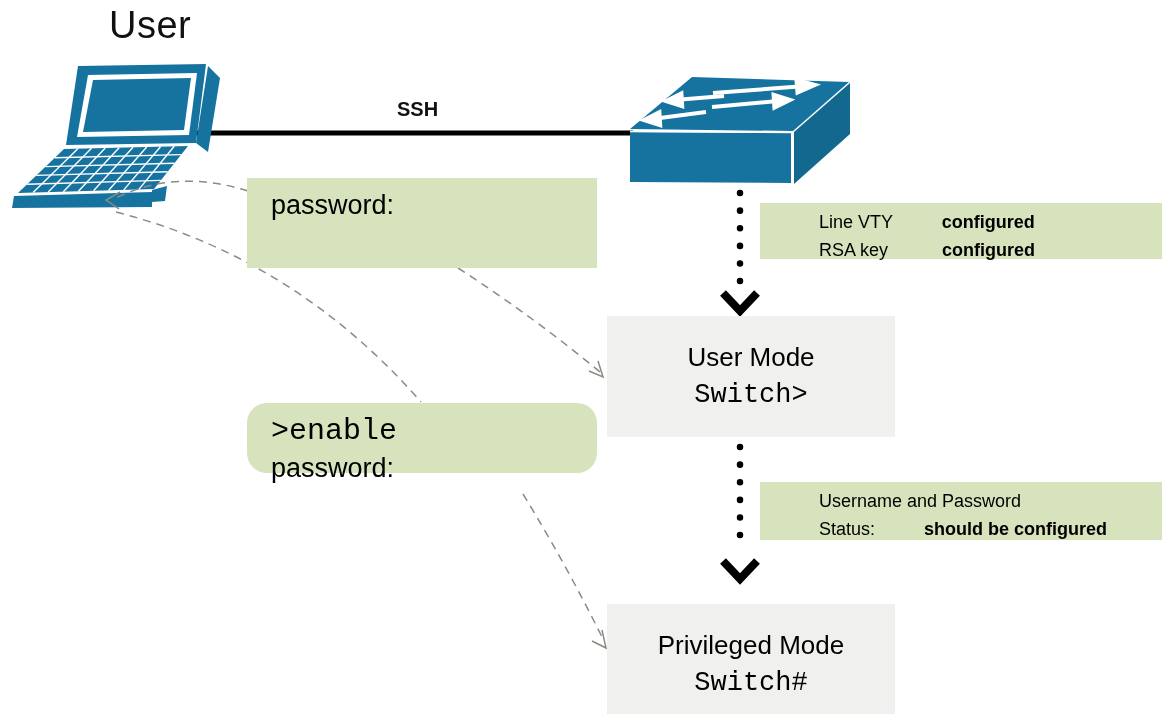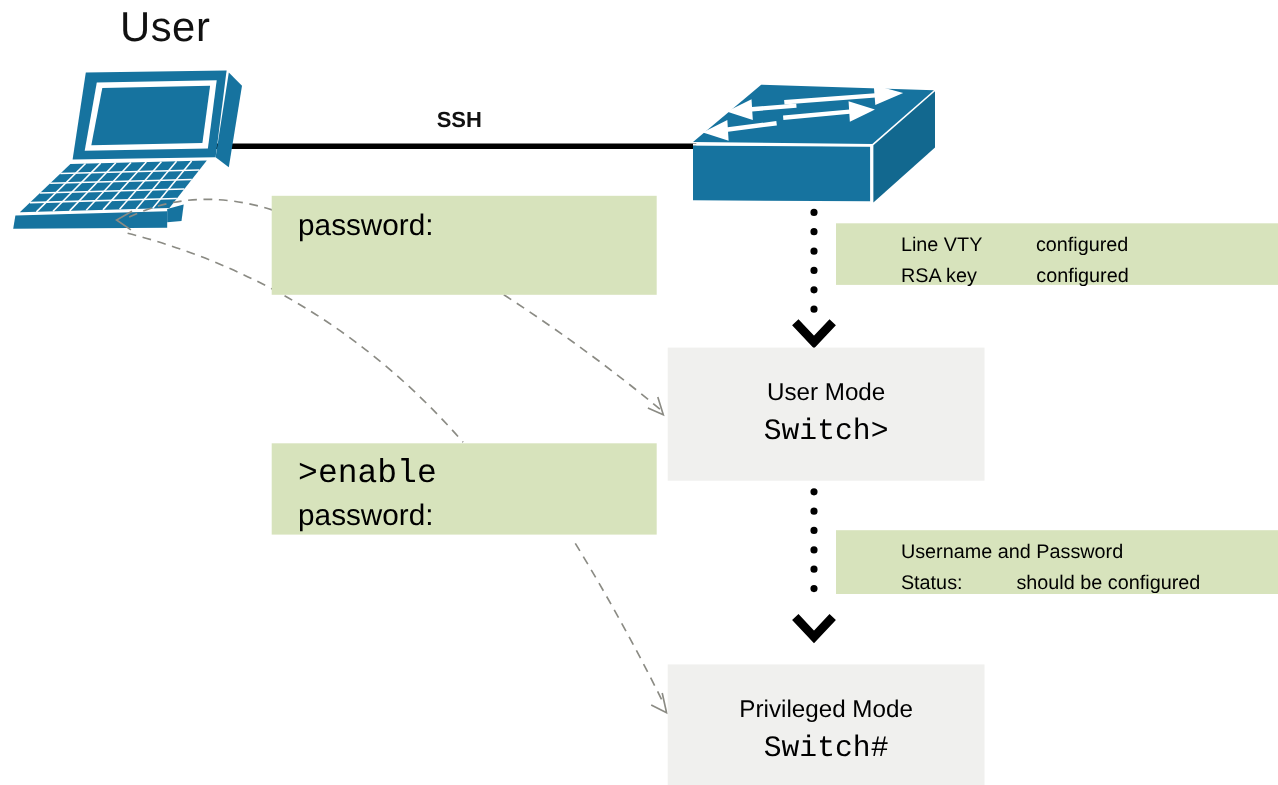--- a/index.html
+++ b/index.html
@@ -14,26 +14,26 @@
   .cmd-box{
     background:#d7e3bc;box-sizing:border-box;padding:10px 0 0 24px;
   }
   .cmd-box .mono-line{font-family:"Liberation Mono",monospace;font-size:30px;line-height:1.25;white-space:pre;}
   .cmd-box .sans-line{font-size:27px;line-height:1.3;white-space:pre;}
   .note-label{
     background:#d7e3bc;box-sizing:border-box;padding:6px 0 0 15px;
     font-size:18px;line-height:1.55;
   }
   .note-label span{white-space:pre;margin-left:44px;}
-  .note-label .b{font-weight:normal;}
+  .note-label .b{font-weight:bold;}
   .mode-box{
     background:#f0f0ee;box-sizing:border-box;text-align:center;
     display:flex;flex-direction:column;justify-content:center;gap:6px;
   }
-  .mode-box .mode-title{font-size:22px;line-height:1.2;color:#000;}
+  .mode-box .mode-title{font-size:26px;line-height:1.2;color:#000;}
   .mode-box .mode-prompt{font-family:Liberation Mono, monospace;font-size:27px;line-height:1.2;white-space:pre;}
 </style>
 </head>
 <body>
 
 <div class="canvas">
 
   <svg class="gfx" width="1162" height="714" viewBox="0 0 1162 714">
 
     <line x1="193" y1="133" x2="633" y2="133" stroke="#000" stroke-width="5"></line>
@@ -99,21 +99,21 @@
     </g>
   </svg>
 
   <div class="abs device-title" style="left:98px;top:5px;">User</div>
   <div class="abs ssh-label" style="left:397px;top:98px;text-align:center;">SSH</div>
 
   <div class="abs cmd-box" style="left:247px;top:178px;width:350px;height:90px;">
     <div class="sans-line">password:</div>
   </div>
 
-  <div class="abs cmd-box" style="left:247px;top:403px;width:350px;height:83px;">
+  <div class="abs cmd-box" style="left:247px;top:403px;width:350px;height:70px;border-radius:20px;">
     <div class="mono-line">&gt;enable</div>
     <div class="sans-line">password:</div>
   </div>
 
   <div class="abs note-label" style="left:760px;top:203px;width:402px;height:56px;">
     <div><span>Line VTY </span><span class="b">configured</span></div>
     <div><span>RSA key  </span><span class="b">configured</span></div>
   </div>
 
   <div class="abs note-label" style="left:760px;top:482px;width:402px;height:58px;">

